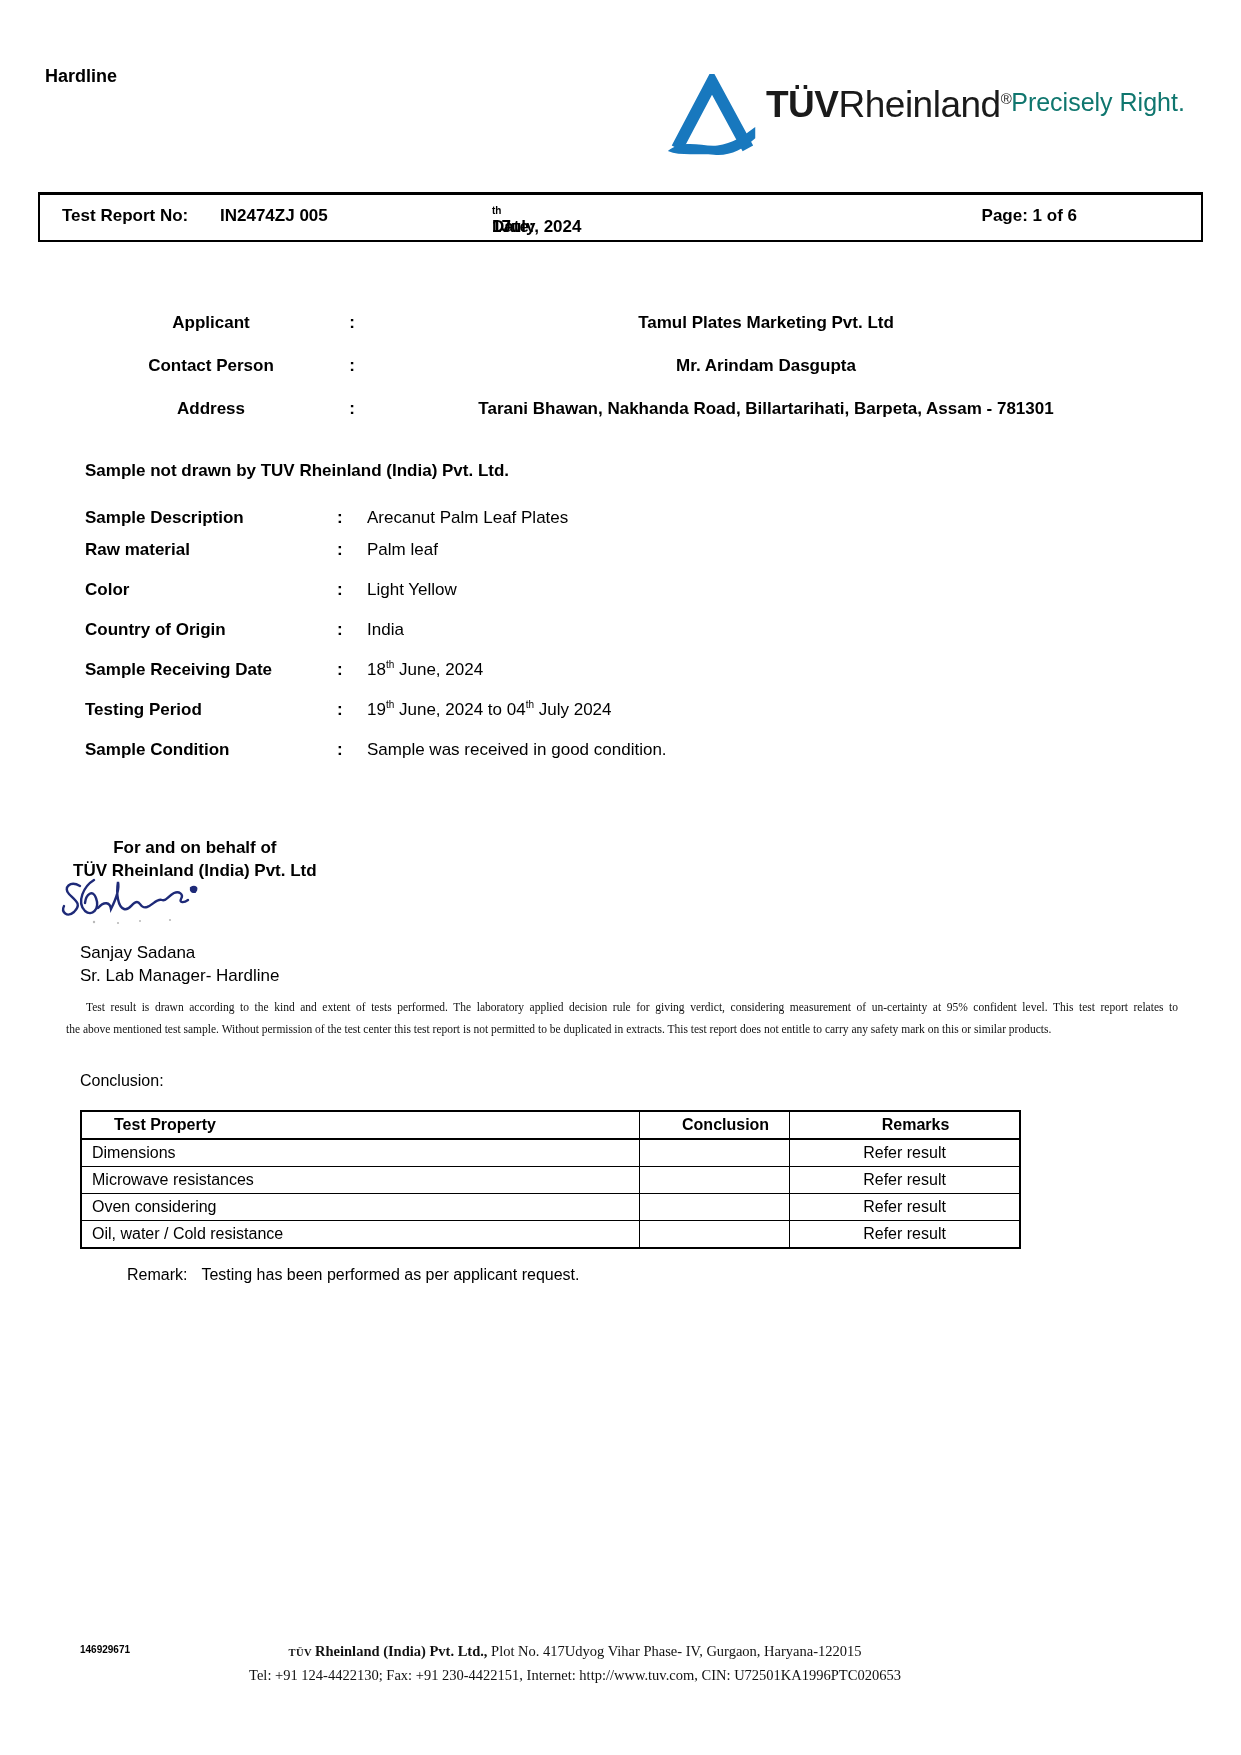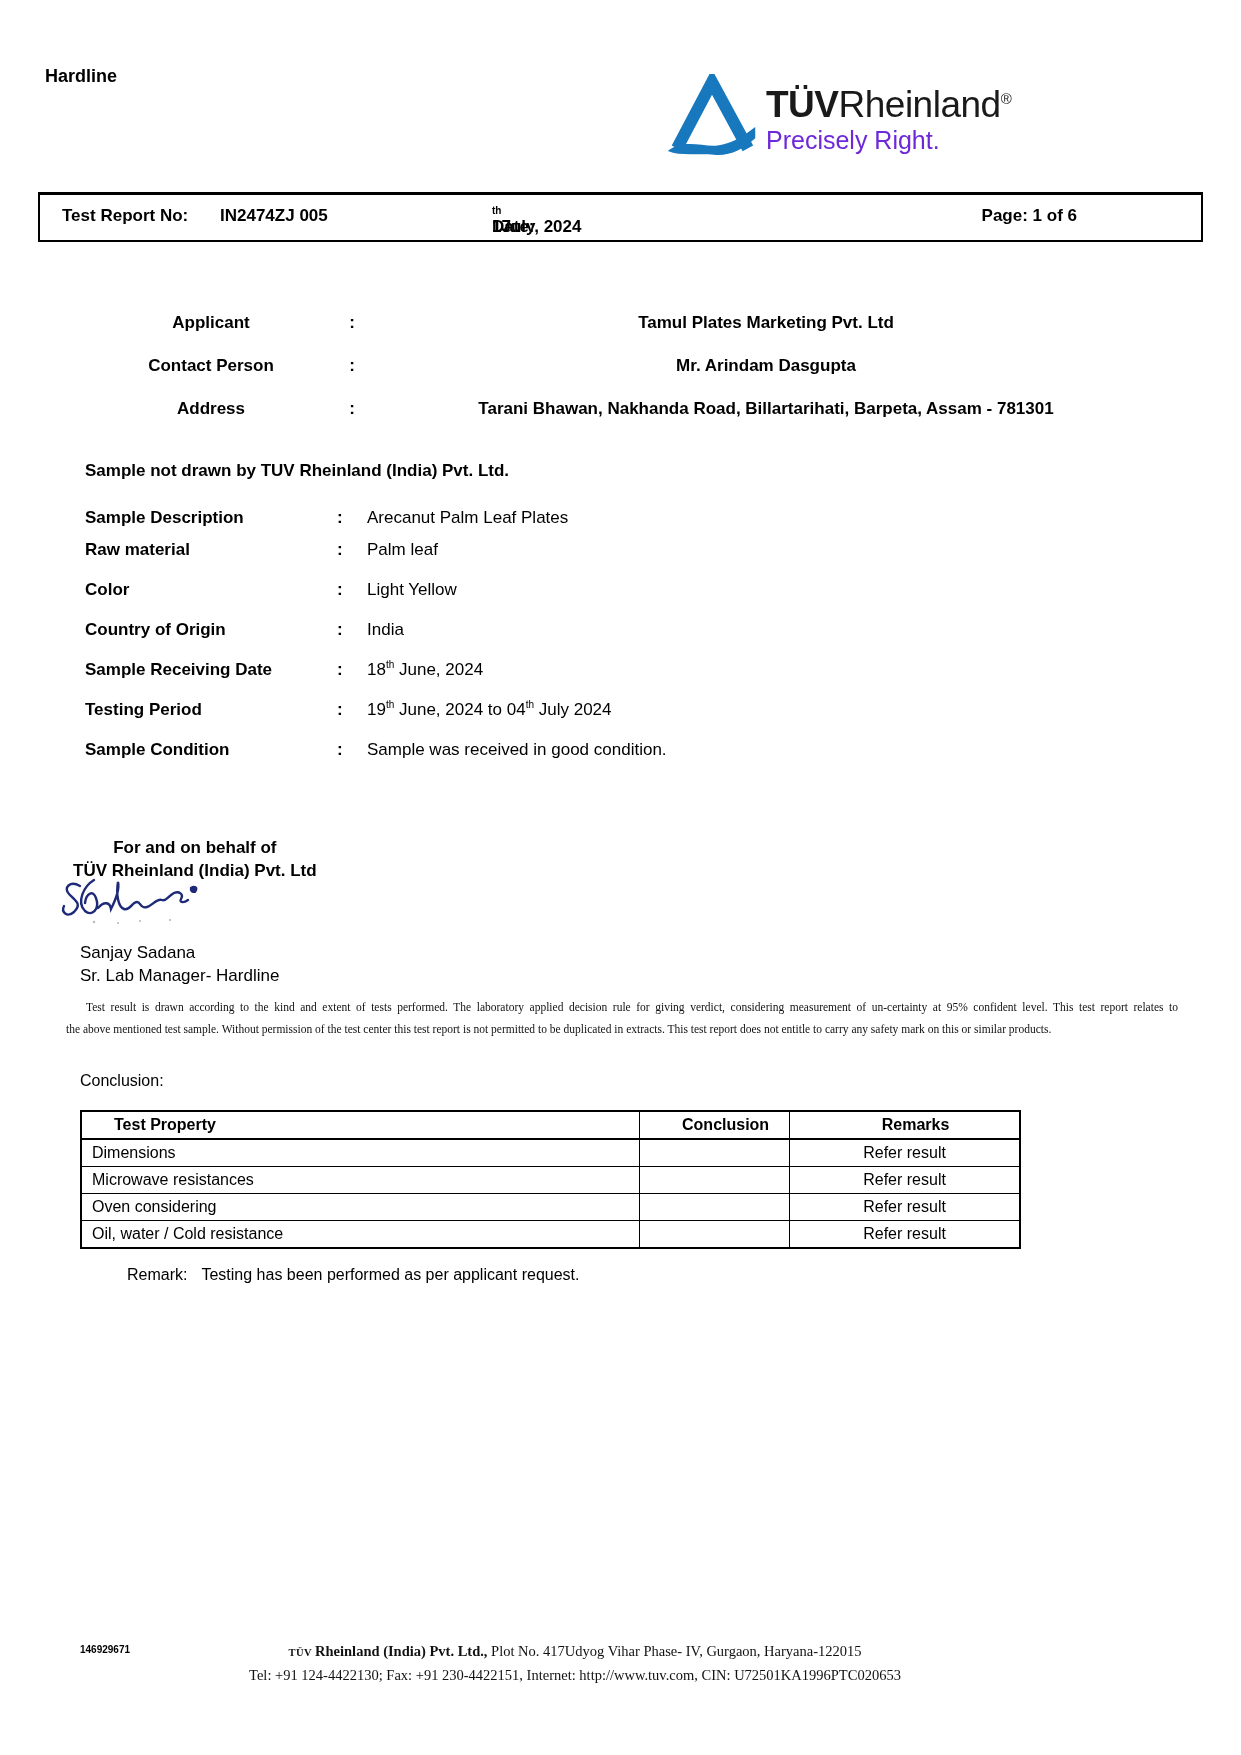--- a/index.html
+++ b/index.html
@@ -10,25 +10,25 @@
     background:#ffffff;
     font-family:"Liberation Sans", sans-serif;
     color:#000;
     overflow:hidden;
   }
   
   .brand{position:absolute;left:45px;top:66px;font-size:18px;font-weight:bold;}
   
   .logo{position:absolute;left:666px;top:74px;display:flex;align-items:flex-start;}
   .logo-icon{width:92px;height:86px;margin-right:8px;}
-  .logo-text{display:flex;flex-direction:column;margin-top:12px;}
+  .logo-text{display:flex;flex-direction:row;margin-top:12px;}
   .logo-name{font-size:37px;letter-spacing:-0.5px;color:#1a1a1a;line-height:38px;}
   .logo-name .tuv{font-weight:bold;}
   .logo-name .reg{font-size:15px;vertical-align:super;line-height:0;}
-  .logo-tagline{font-size:25px;color:#6d28d9;margin-top:2px;}
+  .logo-tagline{font-size:25px;color:#0f766e;margin-top:2px;}
   
   .hbar{
     position:absolute;left:38px;top:192px;width:1161px;height:45px;
     border:2px solid #000;border-top-width:3px;
   }
   .hbar span{position:absolute;top:11px;font-size:17px;font-weight:bold;white-space:nowrap;}
   .hbar .rep-label{left:22px;text-align:right;}
   .hbar .rep-value{left:180px;}
   .hbar .date{left:452px;}
   .hbar .pageinfo{right:124px;}

